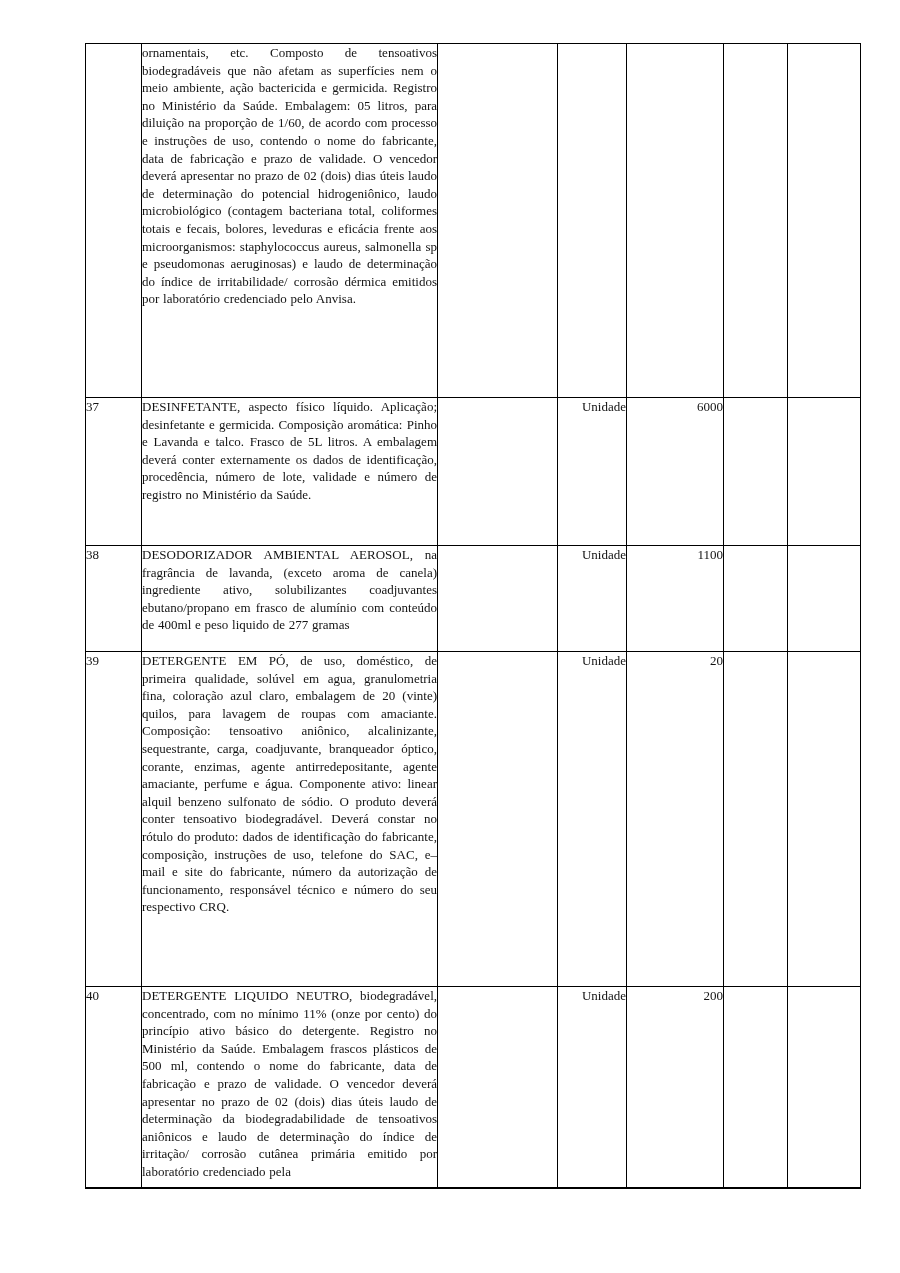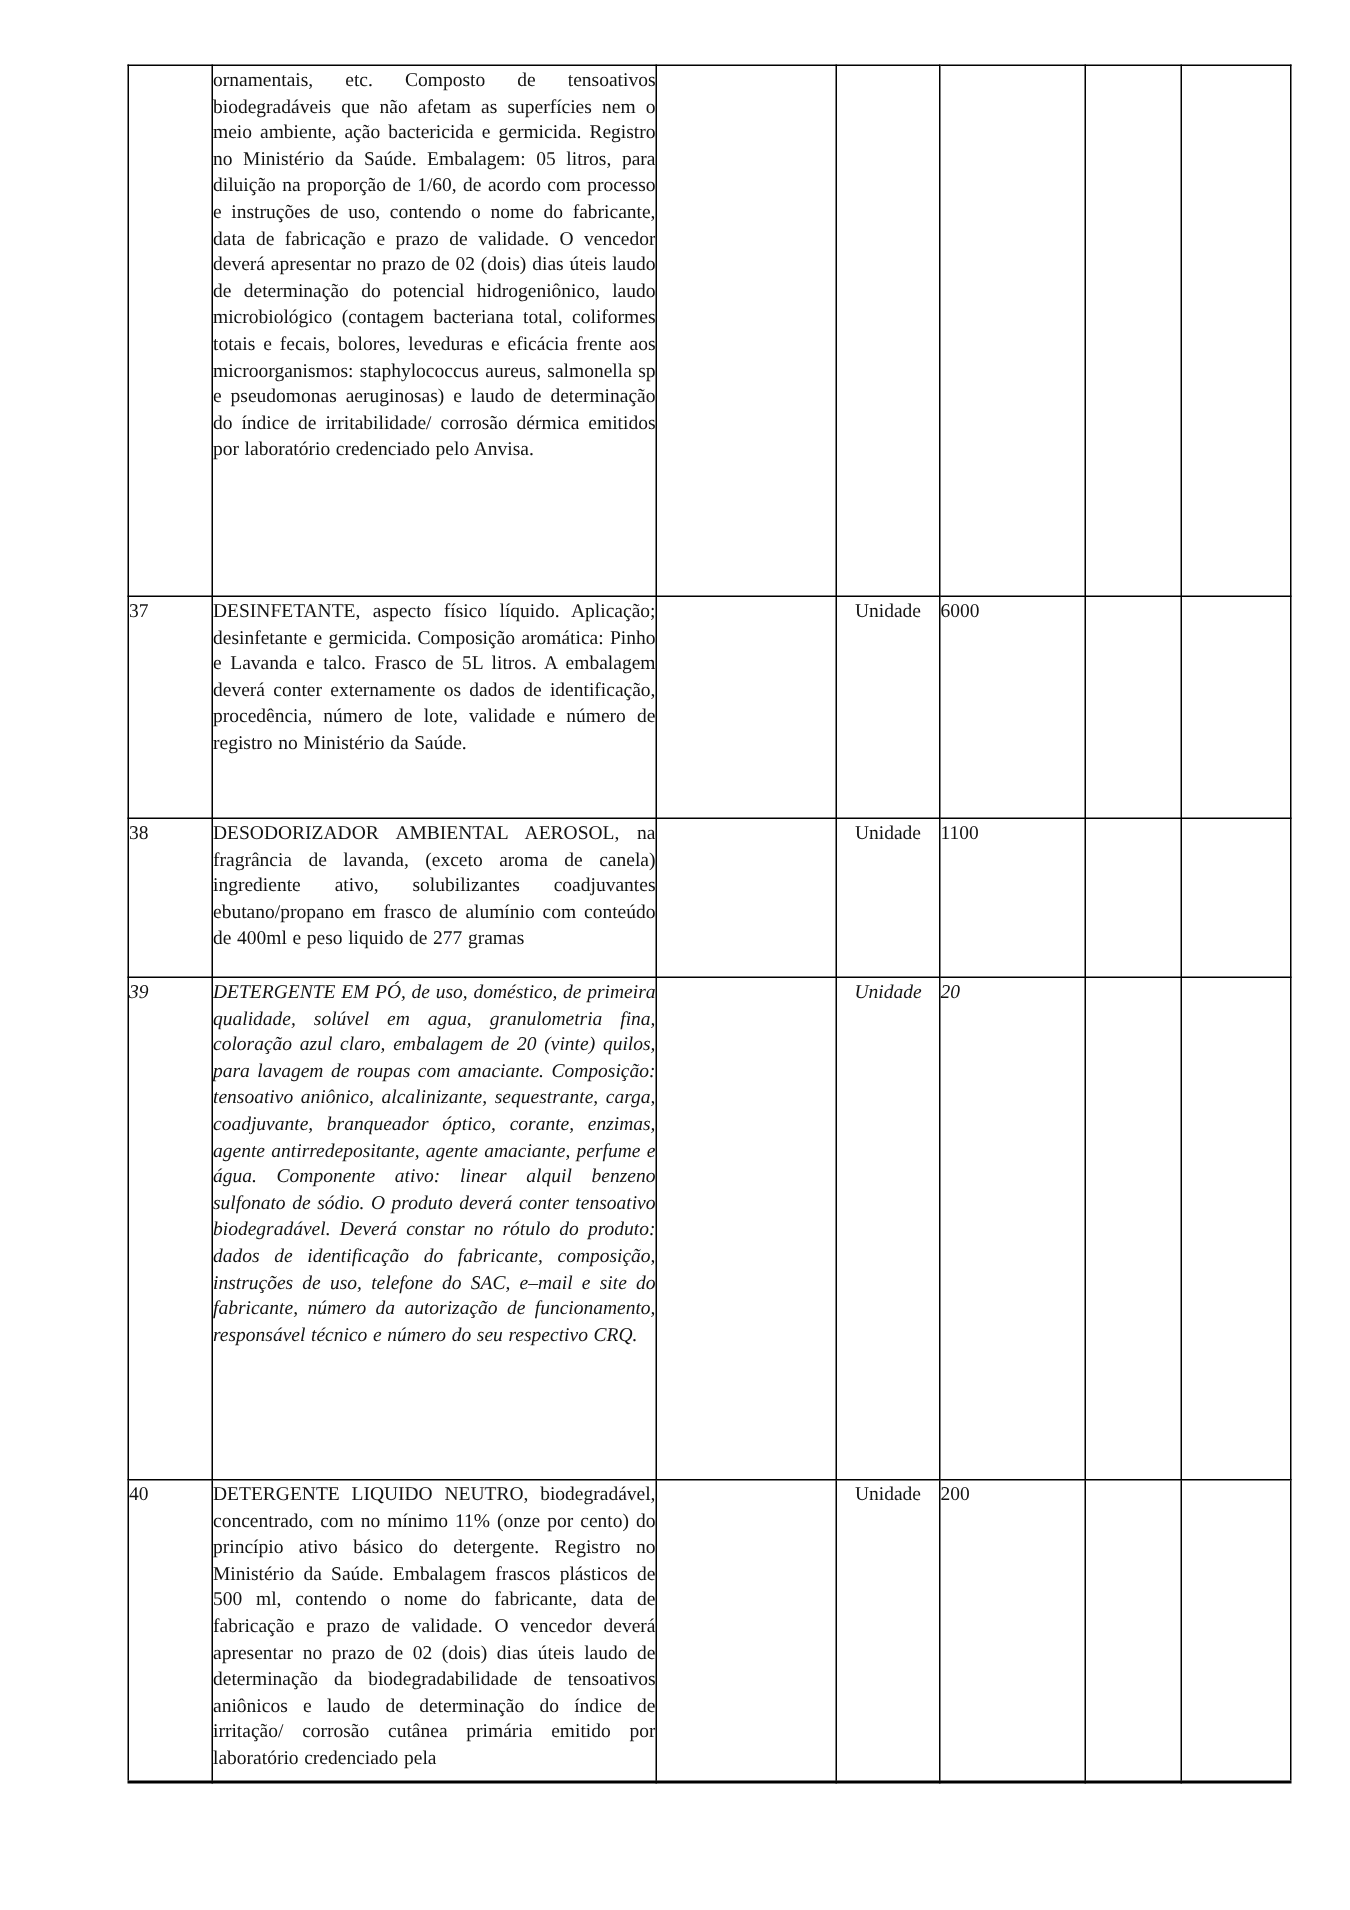--- a/index.html
+++ b/index.html
@@ -40,30 +40,31 @@
   td.c-item {
     text-align: left;
     padding: 1px 0 0 8px;
   }
   td.c-desc {
     text-align: justify;
     padding: 1px 1px 0 2px;
   }
   td.c-blank { padding: 0; }
   td.c-unit {
-    text-align: center;
+    text-align: right;
     padding: 1px 0 0 4px;
   }
   td.c-qty {
+    text-align: right;
     padding: 1px 3px 0 0;
   }
   tr.r0 { height: 354px; }
   tr.r1 { height: 148px; margin-top: 30px; }
   tr.r2 { height: 106px; }
-  tr.r3 { height: 335px; font-style: italic; }
+  tr.r3 { height: 335px; }
   tr.r4 { height: 201px; }
 </style>
 </head>
 <body>
 
 <div class="page">
   <table class="items-table">
     <colgroup>
       <col style="width:56px">
       <col style="width:296px">

